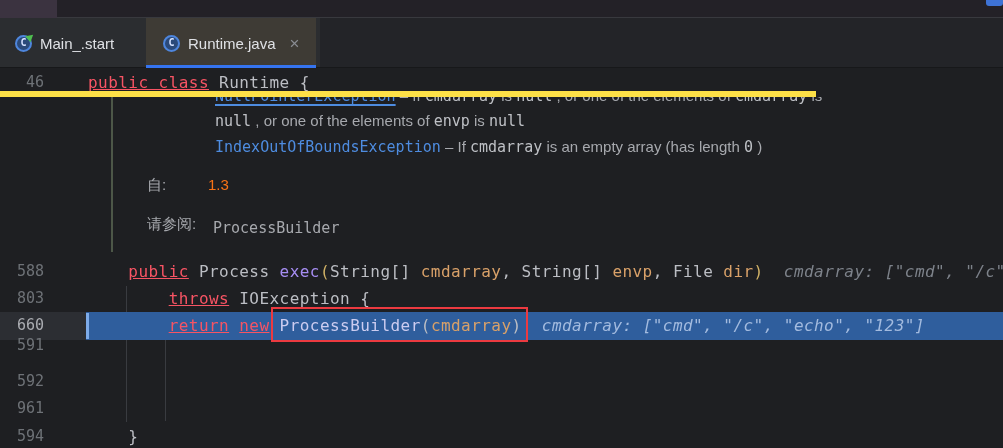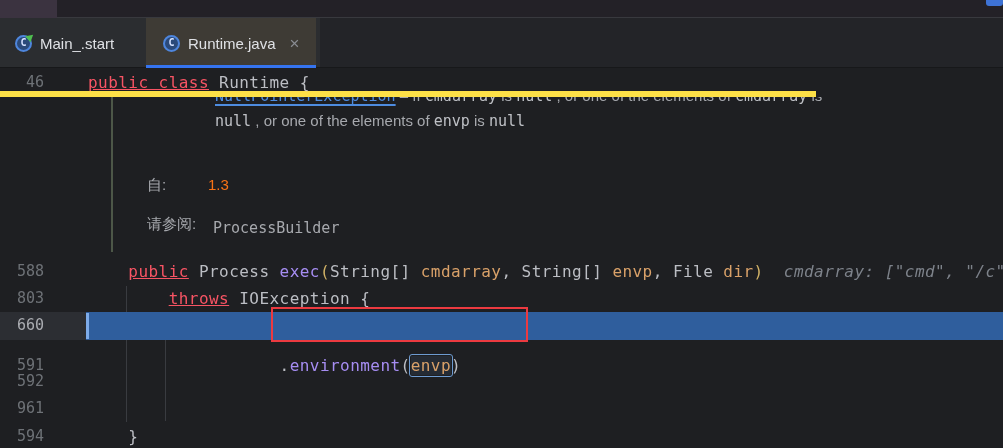--- a/index.html
+++ b/index.html
@@ -107,20 +107,21 @@
     <div class="ctext"><span class="seg-k">public class</span><span class="seg-t"> Runtime {</span></div>
   </div>
 
   <div class="doc-guide"></div>
 
   <div class="doc-clip">
     <div class="docline"><span class="seg-link">NullPointerException</span><span class="seg-d"> – If </span><span class="seg-mono">cmdarray</span><span class="seg-d"> is </span><span class="seg-mono">null</span><span class="seg-d"> , or one of the elements of </span><span class="seg-mono">cmdarray</span><span class="seg-d"> is</span></div>
   </div>
 
   <div class="docline" style="top:108px"><span class="seg-mono">null</span><span class="seg-d"> , or one of the elements of </span><span class="seg-mono">envp</span><span class="seg-d"> is </span><span class="seg-mono">null</span></div>
+  <div class="docline" style="top:134px"><span class="seg-link">IndexOutOfBoundsException</span><span class="seg-d"> – If </span><span class="seg-mono">cmdarray</span><span class="seg-d"> is an empty array (has length </span><span class="seg-mono">0</span><span class="seg-d"> )</span></div>
 
   <div class="doc-label" style="top:176px">自:</div>
   <div class="doc-label" style="top:176px;left:208px;color:#f97316">1.3</div>
 
   <div class="doc-label" style="top:215px">请参阅:</div>
   <div class="doc-label seg-link" style="top:215px;left:213px">ProcessBuilder</div>
 
   <div class="iguide" style="left:126px;top:286px;height:136px"></div>
   <div class="iguide" style="left:165px;top:340px;height:81px"></div>
 
@@ -131,24 +132,24 @@
       </div>
       <div class="code-row" style="top: 285px;">
         <div class="gut">803</div>
         <div class="ctext"><span class="seg-t">        </span><span class="seg-k">throws</span><span class="seg-t"> IOException {</span></div>
       </div>
       <div class="code-row" style="top: 312px;">
         <div class="hl-gut"></div>
         <div class="hl-bar"></div>
         <div class="caret"></div>
         <div class="gut gut-active">660</div>
+        <div class="ctext"><span class="seg-t">        </span><span class="seg-k">return</span><span class="seg-t"> </span><span class="seg-k">new</span><span class="seg-t"> </span><span class="seg-c">ProcessBuilder</span><span class="seg-t">(</span><span class="seg-p">cmdarray</span><span class="seg-t">)</span><span class="seg-hb">  cmdarray: ["cmd", "/c", "echo", "123"]</span></div>
       </div>
-      <div class="code-row" style="top: 352px; padding-left: 6px;">
+      <div class="code-row" style="top: 332px; padding-left: 6px;">
         <div class="gut">591</div>
-        <div class="ctext"><span class="seg-t">                   .</span><span class="seg-m">environment</span><span class="seg-t">(</span><span class="seg-pbox">envp</span><span class="seg-t">)</span></div>
       </div>
       <div class="code-row" style="top: 368px;">
         <div class="gut">592</div>
       </div>
       <div class="code-row" style="top: 395px;">
         <div class="gut">961</div>
       </div>
       <div class="code-row" style="top: 423px;">
         <div class="gut">594</div>
         <div class="ctext"><span class="seg-t">    }</span></div>

